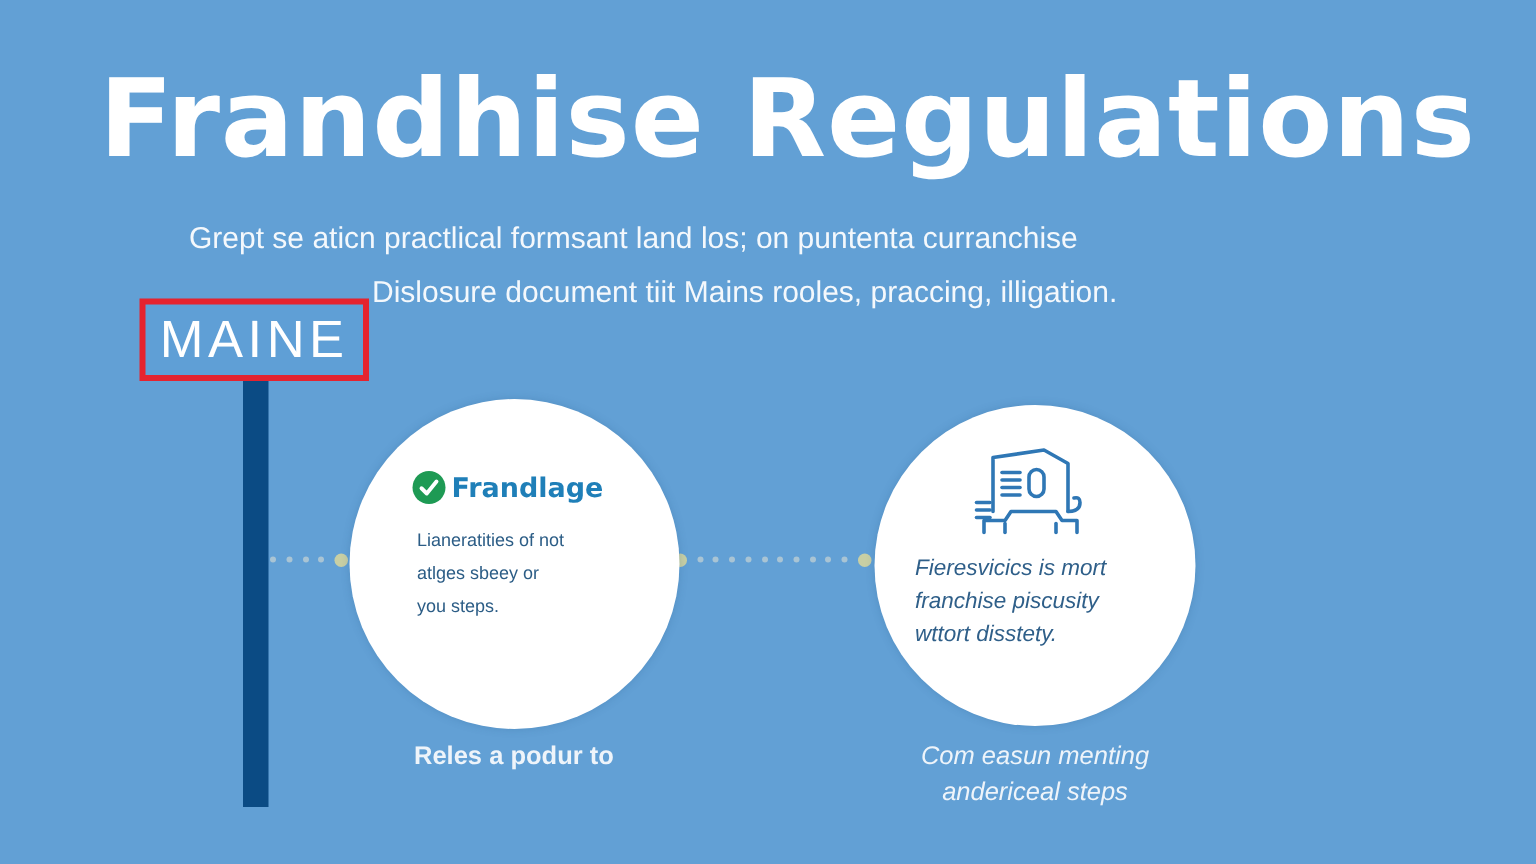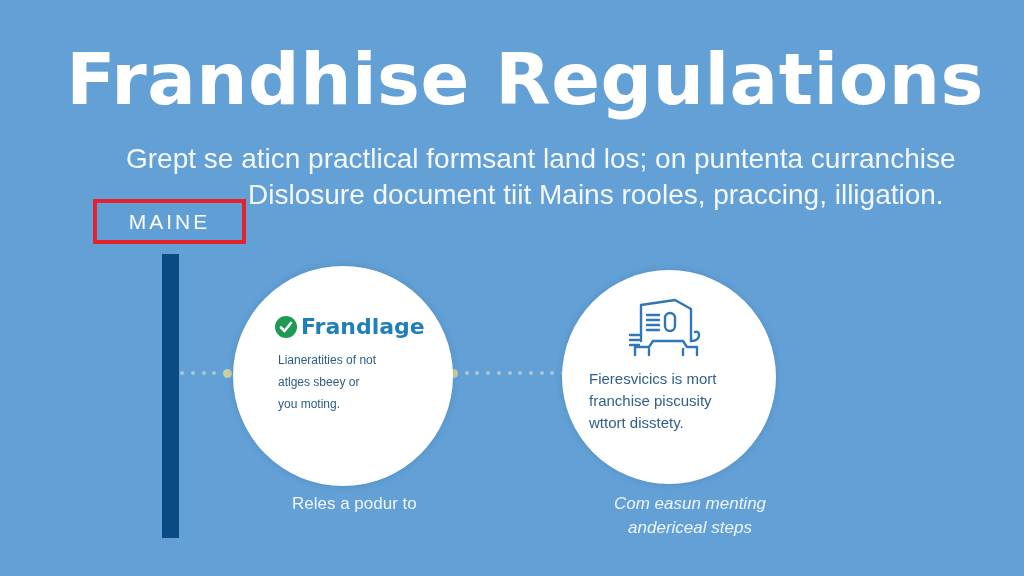--- a/index.html
+++ b/index.html
@@ -16,36 +16,36 @@
       text-align: center;
       font-family: "DejaVu Sans", sans-serif;
       font-weight: bold;
       font-size: 72px;
       letter-spacing: 0.5px;
       color: #ffffff;
       line-height: 90px;
     }
     .subtitle-line {
       position: absolute;
-      font-size: 28px;
+      font-size: 20px;
       color: #f4f8fc;
       white-space: nowrap;
       line-height: 30px;
     }
     .sub1 { left: 126px; top: 144px; }
     .sub2 { left: 248px; top: 180px; }
 
     .sign {
       position: absolute;
       left: 93px; top: 199px;
-      width: 153px; height: 45px;
+      width: 153px; height: 55px;
       border: 4px solid #e5232f;
       background: #5f9fd6;
       display: flex; align-items: center; justify-content: center;
-      font-size: 21px;
+      font-size: 35px;
       letter-spacing: 3px;
       color: #ffffff;
       z-index: 2;
     }
     .pole {
       position: absolute;
       left: 162px; top: 254px;
       width: 17px; height: 284px;
       background: #0b4b84;
       z-index: 1;
@@ -61,29 +61,29 @@
     .dots-left { left: 180px; top: 368px; width: 52px; }
     .dots-mid { left: 449px; top: 368px; width: 132px; }
 
     .circle {
       position: absolute;
       border-radius: 50%;
       background: #ffffff;
       box-shadow: 0 0 6px rgba(40,90,140,0.25);
     }
     .c1 { left: 233px; top: 266px; width: 220px; height: 220px; }
-    .c2 { left: 562px; top: 270px; width: 214px; height: 214px; }
+    .c2 { left: 583px; top: 270px; width: 214px; height: 214px; font-style: italic; }
 
     .brand {
       position: absolute;
       left: 42px; top: 48px;
       display: flex; align-items: center;
       font-family: "DejaVu Sans", sans-serif;
       font-weight: bold;
-      font-size: 22px;
+      font-size: 18px;
       color: #1f7fb8;
     }
     .check {
       width: 22px; height: 22px; border-radius: 50%;
       background: #1e9a54;
       display: inline-flex; align-items: center; justify-content: center;
       margin-right: 4px;
     }
     .circle-text {
       position: absolute;
@@ -101,21 +101,21 @@
       width: 82px; height: 62px;
     }
 
     .caption {
       position: absolute;
       font-size: 17px;
       line-height: 24px;
       color: #eef4fa;
       white-space: nowrap;
     }
-    .cap1 { left: 292px; top: 492px; }
+    .cap1 { left: 276px; top: 492px; font-weight: bold; }
     .cap2 { left: 590px; top: 492px; text-align: center; width: 200px; font-style: italic; }
   </style>
 </head>
 <body>
 
 <div class="title">Frandhise Regulations</div>
 
 <div class="subtitle-line sub1">Grept se aticn practlical formsant land los; on puntenta curranchise</div>
 <div class="subtitle-line sub2">Dislosure document tiit Mains rooles, praccing, illigation.</div>
 
@@ -151,21 +151,21 @@
     <span class="check">
       <svg width="14" height="14" viewBox="0 0 14 14">
           <path d="M2 7.5 L5.5 11 L12 3" stroke="#ffffff" stroke-width="2.6" fill="none" stroke-linecap="round" stroke-linejoin="round"></path>
         </svg>
     </span>
     <span>Frandlage</span>
   </div>
   <div class="circle-text">
     <div>Lianeratities of not</div>
     <div>atlges sbeey or</div>
-    <div>you moting.</div>
+    <div>you steps.</div>
   </div>
 </div>
 
 <div class="circle c2">
   <svg class="building" viewBox="0 0 82 62">
     <g stroke="#2f77b5" stroke-width="2.4" fill="none" stroke-linecap="round" stroke-linejoin="round">
       <path d="M14 44 V8 L48 3 L64 12 V44"></path>
       <line x1="20" y1="18" x2="32" y2="18"></line>
       <line x1="20" y1="23" x2="32" y2="23"></line>
       <line x1="20" y1="28" x2="32" y2="28"></line>

